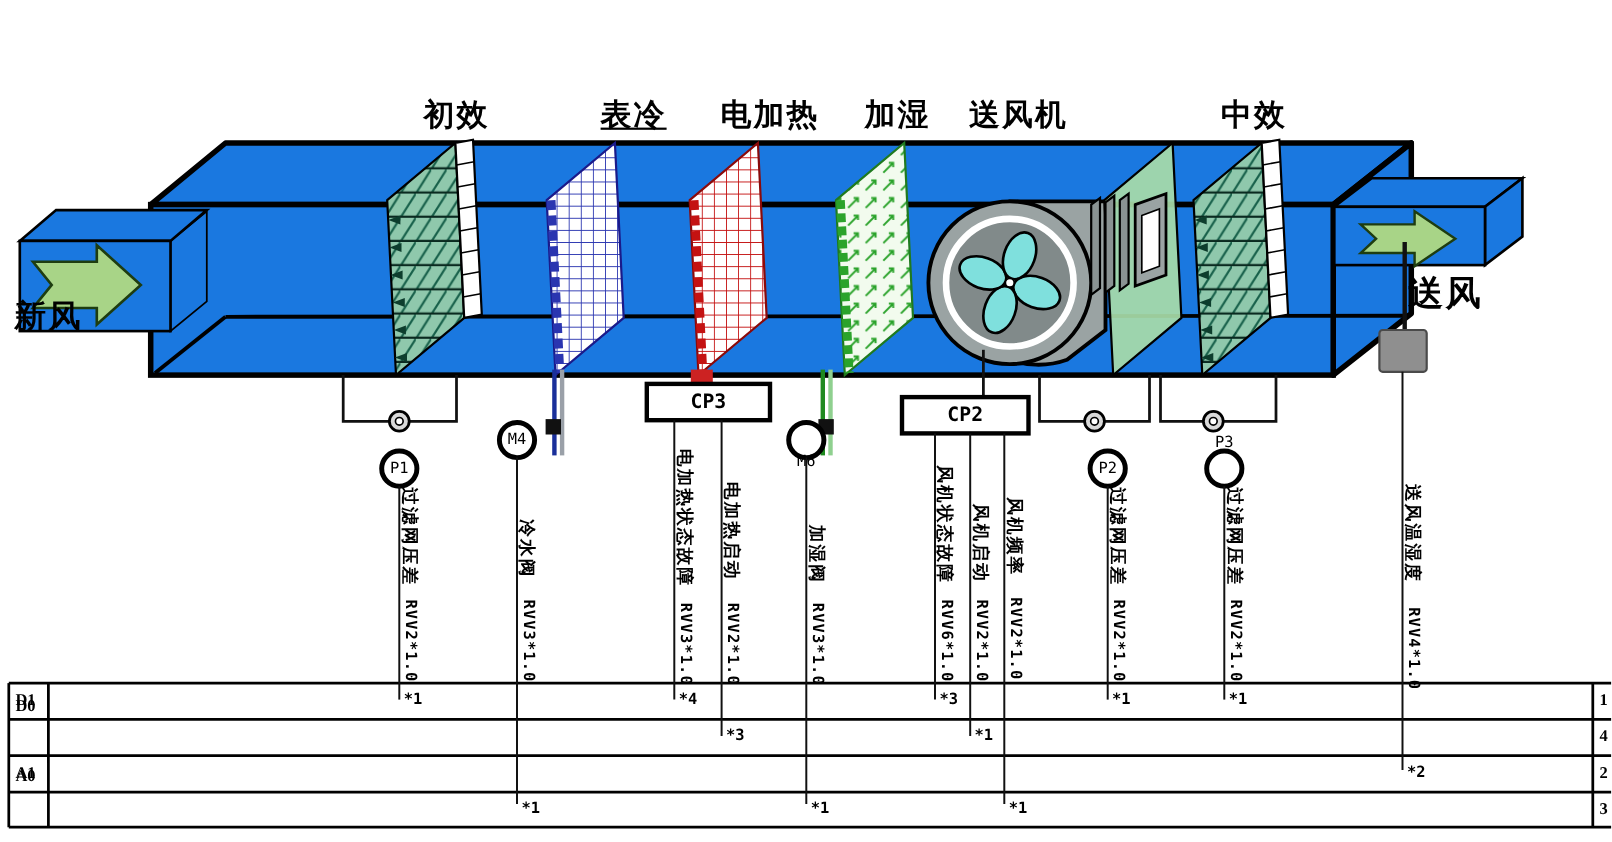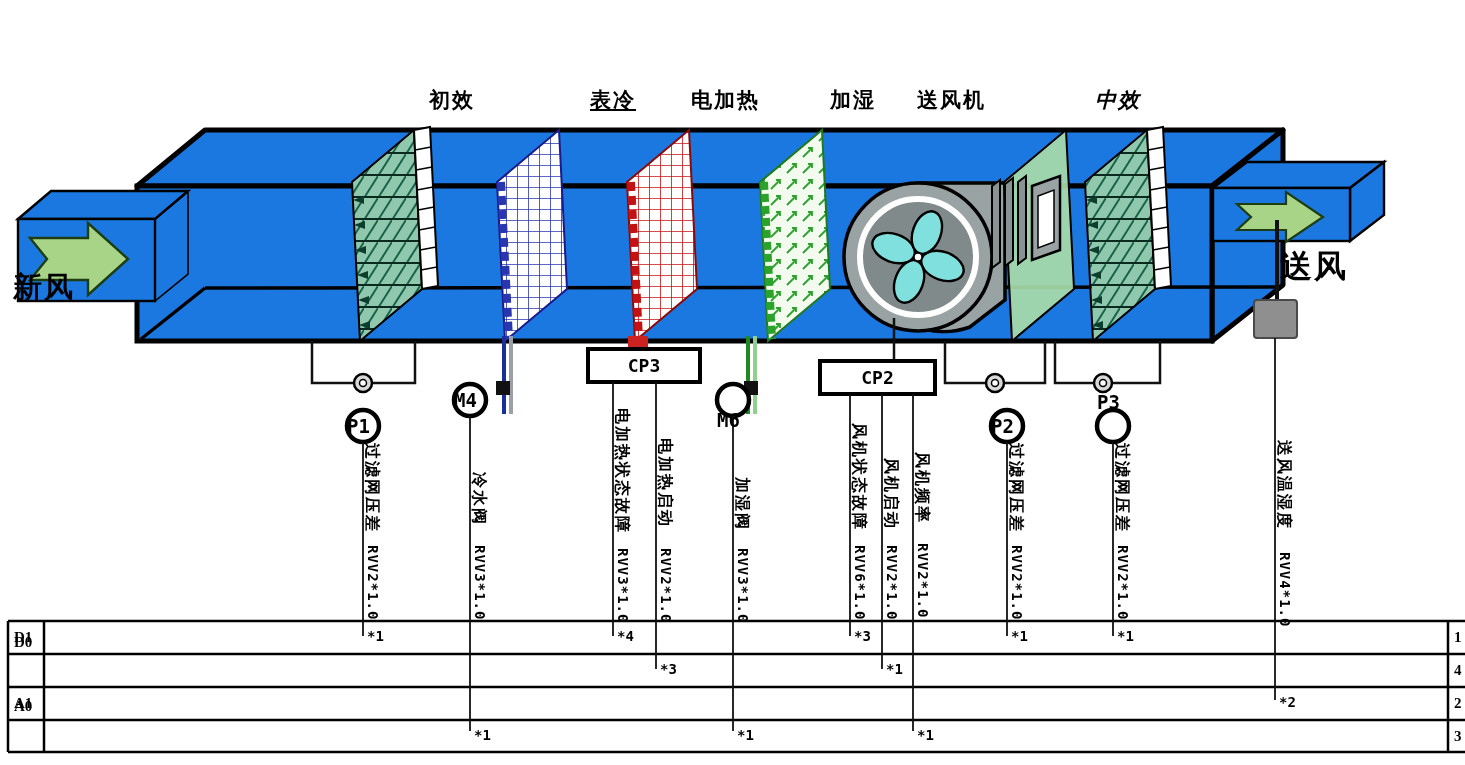--- a/index.html
+++ b/index.html
@@ -1,24 +1,24 @@
 <!DOCTYPE html>
 <html><head>
 <meta charset="utf-8">
 <style>
   html,body{margin:0;padding:0;background:#fff;}
   #stage{position:relative;width:1465px;height:765px;background:#ffffff;overflow:hidden;
          font-family:"DejaVu Sans",sans-serif;}
   #stage svg{position:absolute;left:0;top:0;}
   .txt{position:absolute;color:#000;}
-  .clabel{font-size:21px;font-weight:bold;text-align:right;letter-spacing:2px;}
+  .clabel{font-size:28px;font-weight:bold;text-align:center;letter-spacing:2px;}
   .biglabel{font-size:29px;font-weight:bold;letter-spacing:2px;}
   .cpl{font-family:"DejaVu Sans Mono",monospace;font-size:18px;font-weight:bold;text-align:center;}
-  .tagc{width:32px;height:32px;line-height:32px;text-align:left;
-        font-family:"DejaVu Sans Mono",monospace;font-size:19px;font-weight:bold;}
+  .tagc{width:32px;height:32px;line-height:32px;text-align:center;
+        font-family:"DejaVu Sans Mono",monospace;font-size:14px;font-weight:normal;}
   .vlabel{transform-origin:0 0;transform:rotate(90deg);white-space:nowrap;
           font-size:16px;font-weight:bold;letter-spacing:2px;}
   .vcable{transform-origin:0 0;transform:rotate(90deg);white-space:nowrap;
           font-family:"DejaVu Sans Mono",monospace;font-size:14px;font-weight:bold;letter-spacing:1px;}
   .mark{font-family:"DejaVu Sans Mono",monospace;font-size:14px;font-weight:bold;}
   .rowlab{font-family:Liberation Serif, serif;font-size:15px;font-weight:bold;}
 </style>
 </head>
 <body>
 
@@ -203,21 +203,21 @@
 </svg>
 
 <div class="txt biglabel" style="left:13px;top:268px;">新风</div>
 <div class="txt biglabel" style="left:1280px;top:245px;font-size:32px;">送风</div>
 
 <div class="txt clabel" style="left:355px;top:86px;width:120px;">初效</div>
 <div class="txt clabel" style="left:516px;top:86px;width:120px;text-decoration:underline;">表冷</div>
 <div class="txt clabel" style="left:640px;top:86px;width:120px;">电加热</div>
 <div class="txt clabel" style="left:756px;top:86px;width:120px;">加湿</div>
 <div class="txt clabel" style="left:866px;top:86px;width:120px;">送风机</div>
-<div class="txt clabel" style="left:1021px;top:86px;width:120px;font-style:italic;">中效</div>
+<div class="txt clabel" style="left:1080px;top:86px;width:120px;">中效</div>
 
 <div class="txt cpl" style="left:588px;top:349px;width:112px;line-height:33px;">CP3</div>
 <div class="txt cpl" style="left:820px;top:361px;width:115px;line-height:33px;">CP2</div>
 
 <div class="txt tagc" style="left:347px;top:410px;">P1</div>
 <div class="txt tagc" style="left:454px;top:384px;">M4</div>
 <div class="txt tagc" style="left:717px;top:404px;">M6</div>
 <div class="txt tagc" style="left:991px;top:410px;">P2</div>
 <div class="txt tagc" style="left:1097px;top:386px;">P3</div>
 

